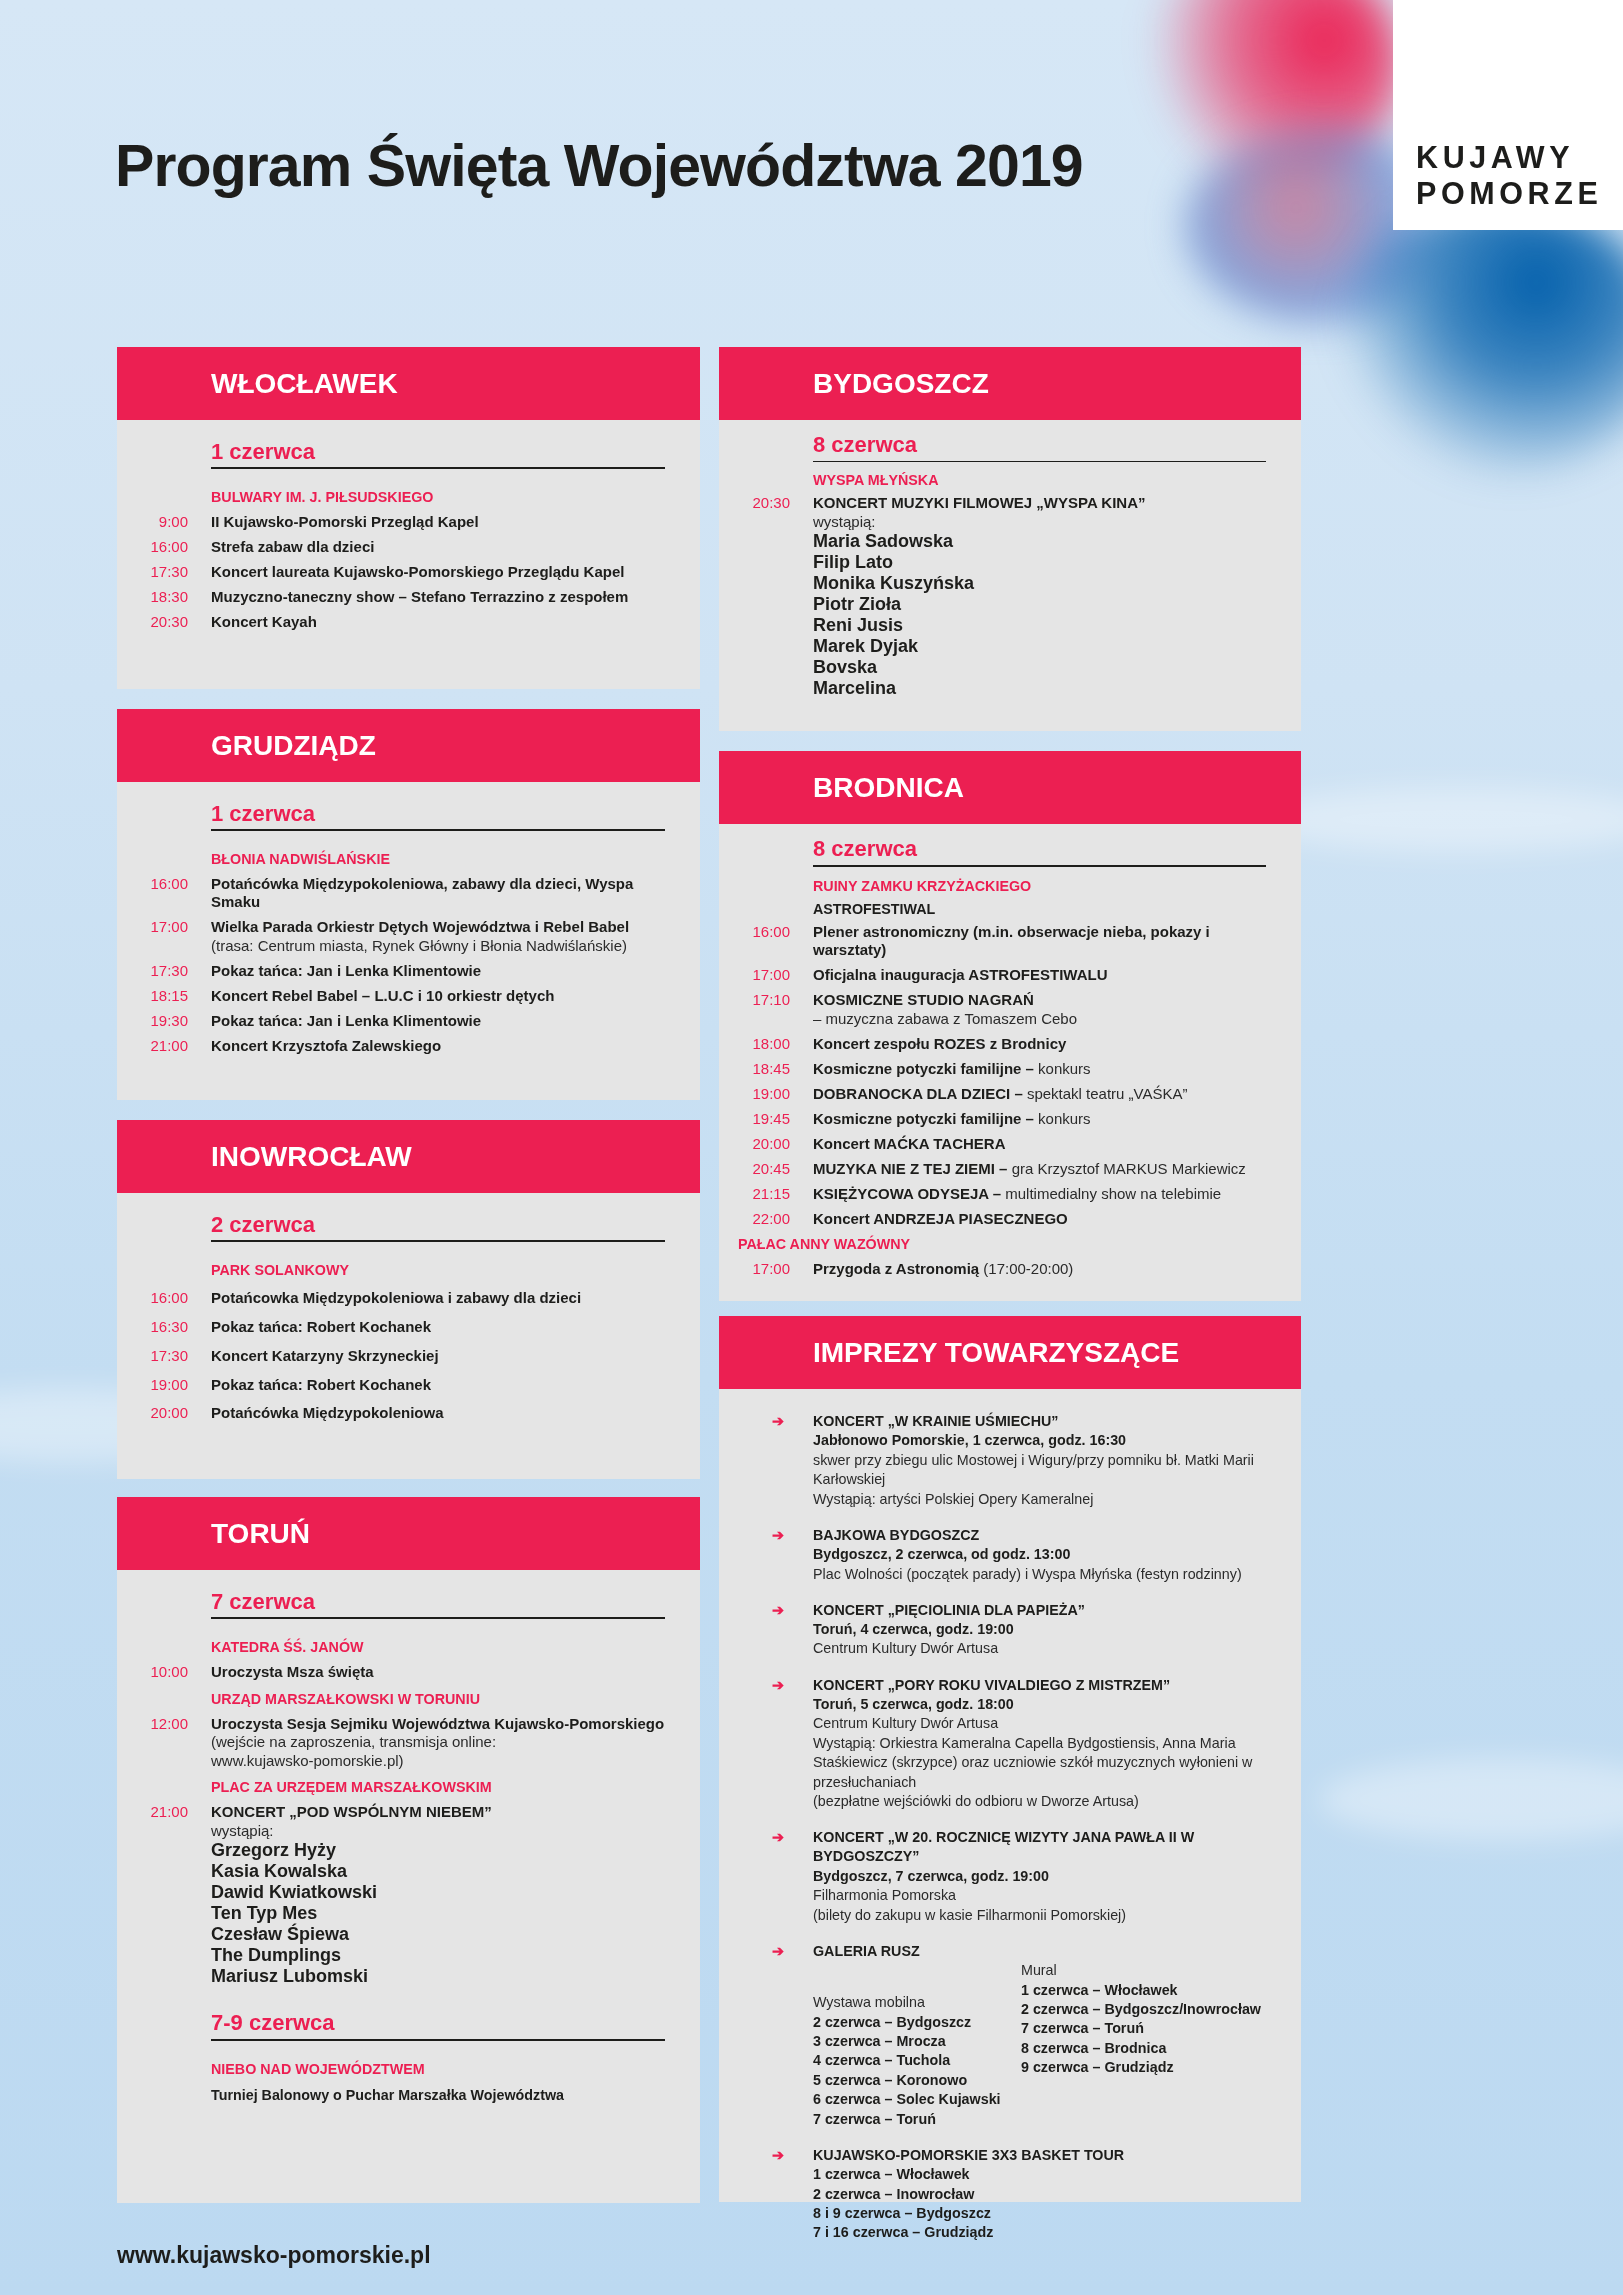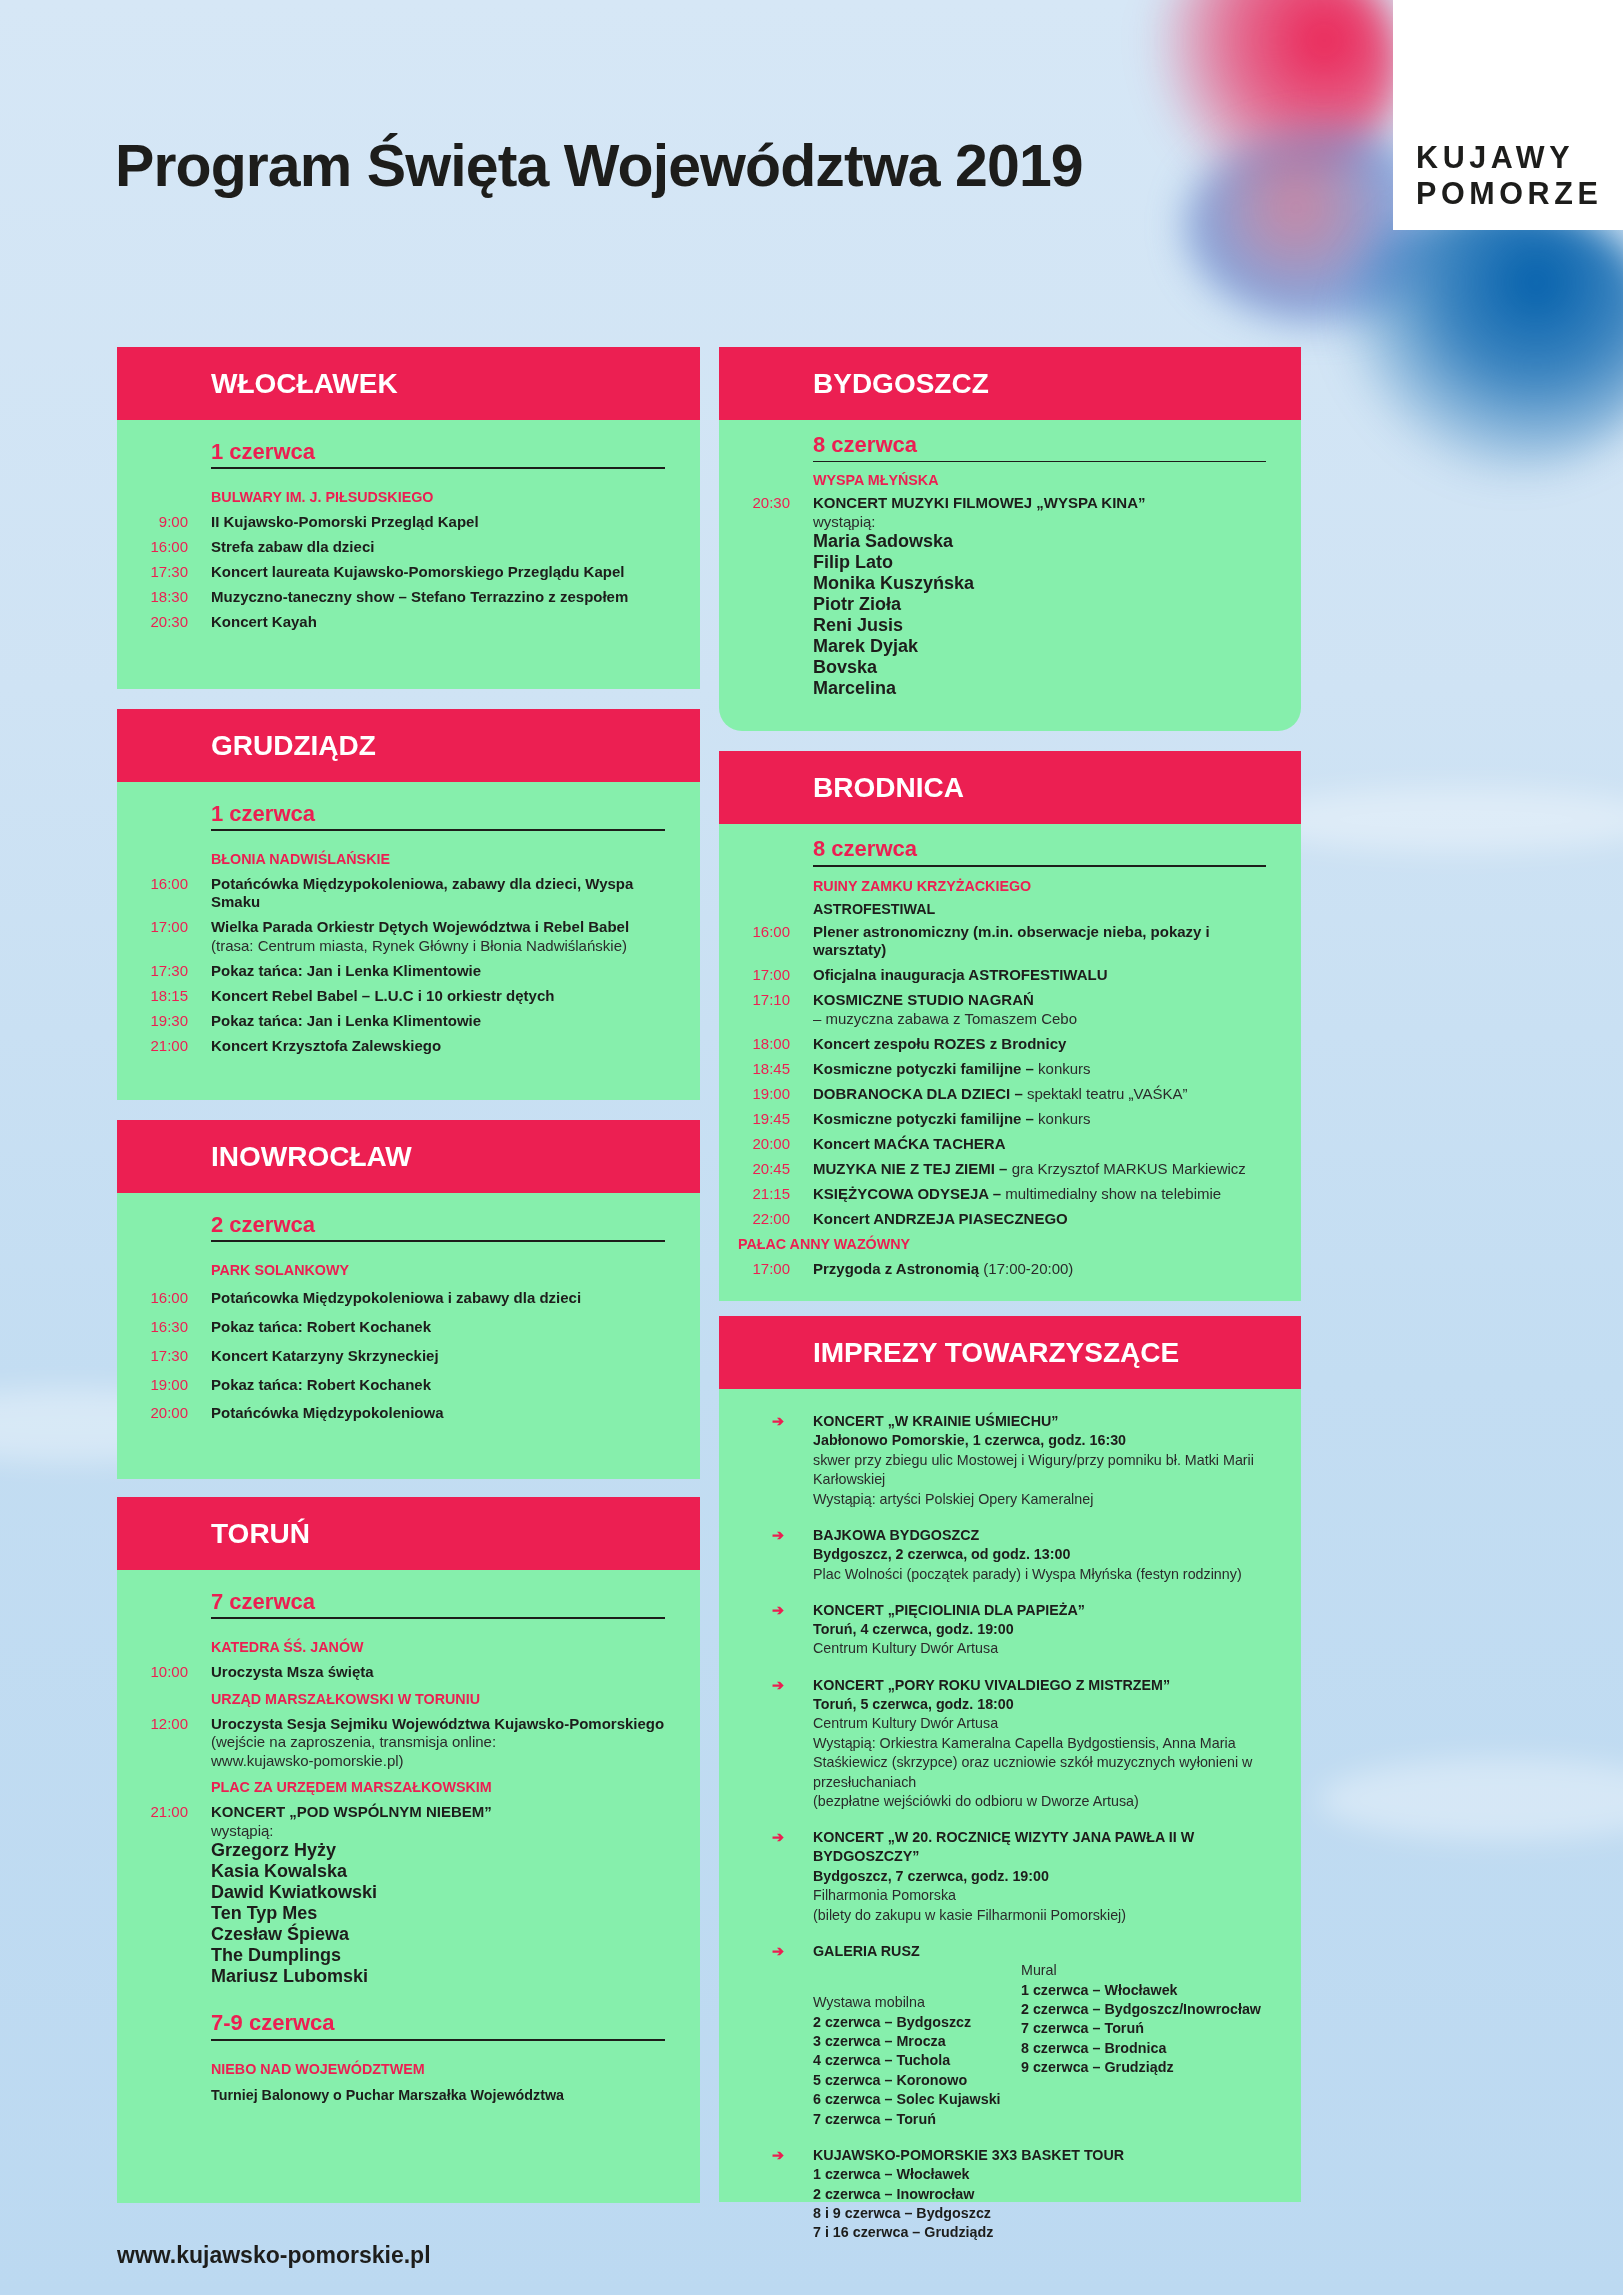--- a/index.html
+++ b/index.html
@@ -14,21 +14,21 @@
     position:absolute; left:115px; top:132px;
     font-size:59px; font-weight:bold; letter-spacing:-0.9px; color:#1d1d1b;
   }
   .logo-box {
     position:absolute; left:1393px; top:0; width:230px; height:230px; background:#fff;
   }
   .logo-text {
     position:absolute; left:1416px; top:139px; font-size:30.5px; font-weight:bold;
     letter-spacing:4.6px; line-height:36px; color:#1d1d1b;
   }
-  .card { position:absolute; background:#86efac; }
+  .card { position:absolute; background:#e5e5e5; }
   .card-header {
     background:#ec1f52; color:#fff; height:73px; display:flex; align-items:center;
     padding-left:94px; font-size:28px; font-weight:bold; letter-spacing:0px;
     box-sizing:border-box;
   }
   .card-body { padding:0 35px 0 0; box-sizing:border-box; }
   .date-h {
     margin-left:94px; color:#ec1f52; font-weight:bold; font-size:22px;
     border-bottom:2.8px solid #1d1d1b; padding-bottom:2.8px; line-height:26px;
   }
@@ -183,21 +183,21 @@
       <div class="list-line">Czesław Śpiewa</div>
       <div class="list-line">The Dumplings</div>
       <div class="list-line">Mariusz Lubomski</div>
     </div>
     <div class="date-h" style="margin-top:23px;">7-9 czerwca</div>
     <div class="venue">NIEBO NAD WOJEWÓDZTWEM</div>
     <div class="plain b" style="margin-top:6.5px;">Turniej Balonowy o Puchar Marszałka Województwa</div>
   </div>
 </section>
 
-<section class="card" style="left:719px;top:347px;width:582px;height:384px;border-radius:23px;">
+<section class="card" style="left:719px;top:347px;width:582px;height:384px;">
   <div class="card-header">BYDGOSZCZ</div>
   <div class="card-body">
     <div class="date-h thin" style="margin-top:12px;">8 czerwca</div>
     <div class="venue" style="margin-top:9.3px;">WYSPA MŁYŃSKA</div>
     <div class="row" style="margin-top:4.6px;">
         <span class="t">20:30</span>
         <span class="d"><span class="b">KONCERT MUZYKI FILMOWEJ „WYSPA KINA”</span><br><span class="light">wystąpią:</span></span>
       </div>
     <div class="plain">
       <div class="list-line">Maria Sadowska</div>

